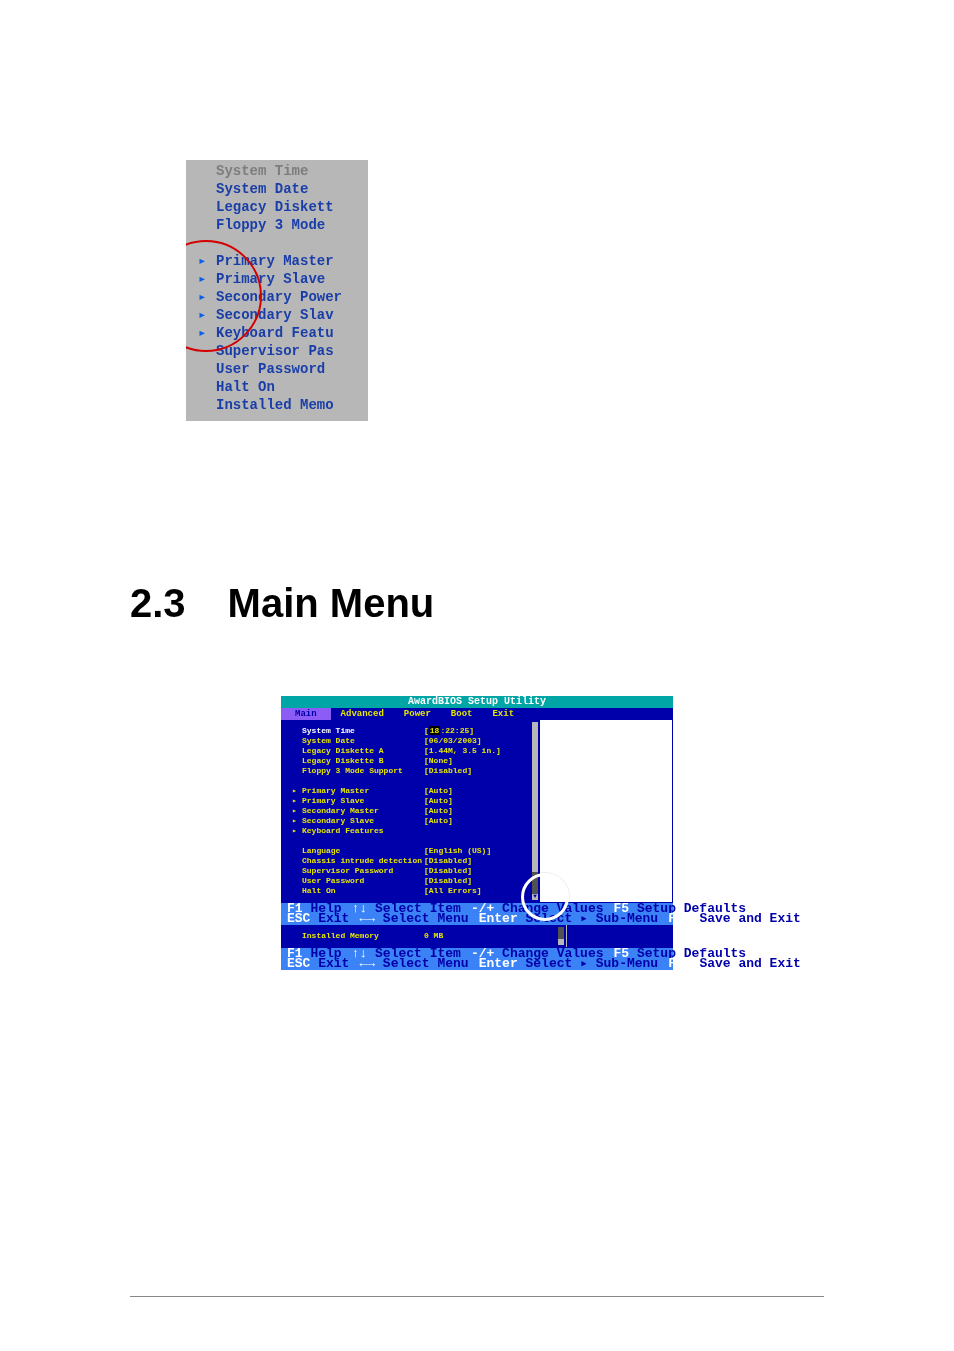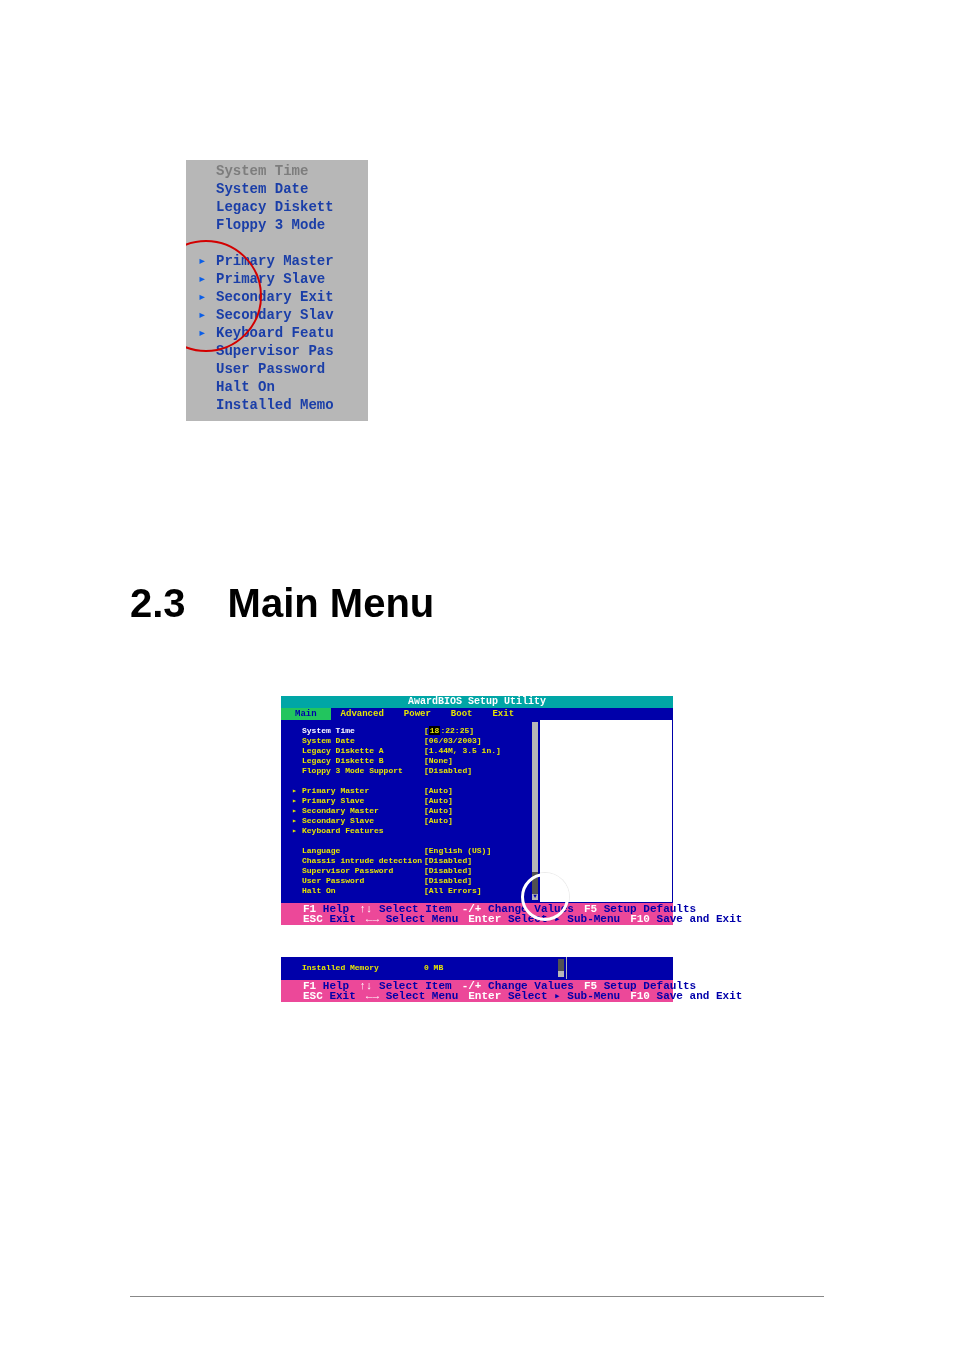--- a/index.html
+++ b/index.html
@@ -114,21 +114,21 @@
     line-height: 12px;
   }
   .bios-tab {
     padding: 0 10px;
     color: #e6e600;
     height: 12px;
     display: flex;
     align-items: center;
   }
   .bios-tab.active {
-    background: #22c55e;
+    background: #8b5cf6;
     color: #0000aa;
     padding: 0 14px;
   }
   .bios-body {
     display: flex;
     border-left: 1px solid #0000aa;
     border-right: 1px solid #0000aa;
     border-bottom: 1px solid #0000aa;
   }
   .bios-left {
@@ -222,37 +222,36 @@
     color:#0000aa;
     margin:2px 2px 6px 2px;
     line-height:12px;
   }
   .bios-right-text {
     color:#e6e600;
     padding: 0 4px;
   }
 
   .bios-footer {
-    background: #ec4899;
+    background: #3b82f6;
     color: #ffffff;
-    font-size: 11px;
+    font-size: 13px;
     font-weight: bold;
     line-height: 10px;
-    padding: 1px 22px;
+    padding: 1px 6px;
     display:flex;
   }
   .bios-footer-row { display:flex; gap:10px; }
   .bios-footer-row span { white-space:nowrap; }
 
   
   .bios-body2 {
     display:flex;
     border:1px solid #0000aa;
     border-top:0;
-    margin-top:32px;
   }
   .bios-left2 {
     flex:0 0 258px;
     background:#0000aa;
     padding:4px 6px 4px 20px;
     color:#e6e600;
     font-size:8px;
     line-height:10px;
     font-weight:bold;
     position:relative;
@@ -312,21 +311,21 @@
     <div class="crop-vbar"></div>
     <div class="crop-inner">
       <div class="crop-lines" id="crop-lines">
           <div class="row sp dim">System Time</div>
           <div class="row sp">System Date</div>
           <div class="row sp">Legacy Diskett</div>
           <div class="row sp">Floppy 3 Mode</div>
           <div class="gap"></div>
           <div class="row tri">Primary Master</div>
           <div class="row tri">Primary Slave</div>
-          <div class="row tri">Secondary Exit</div>
+          <div class="row tri">Secondary Power</div>
           <div class="row tri">Secondary Slav</div>
           <div class="row tri">Keyboard Featu</div>
           <div class="row sp">Supervisor Pas</div>
           <div class="row sp">User Password</div>
           <div class="row sp">Halt On</div>
           <div class="row sp">Installed Memo</div>
         </div>
     </div>
     <div class="red-circle"></div>
   </div>

